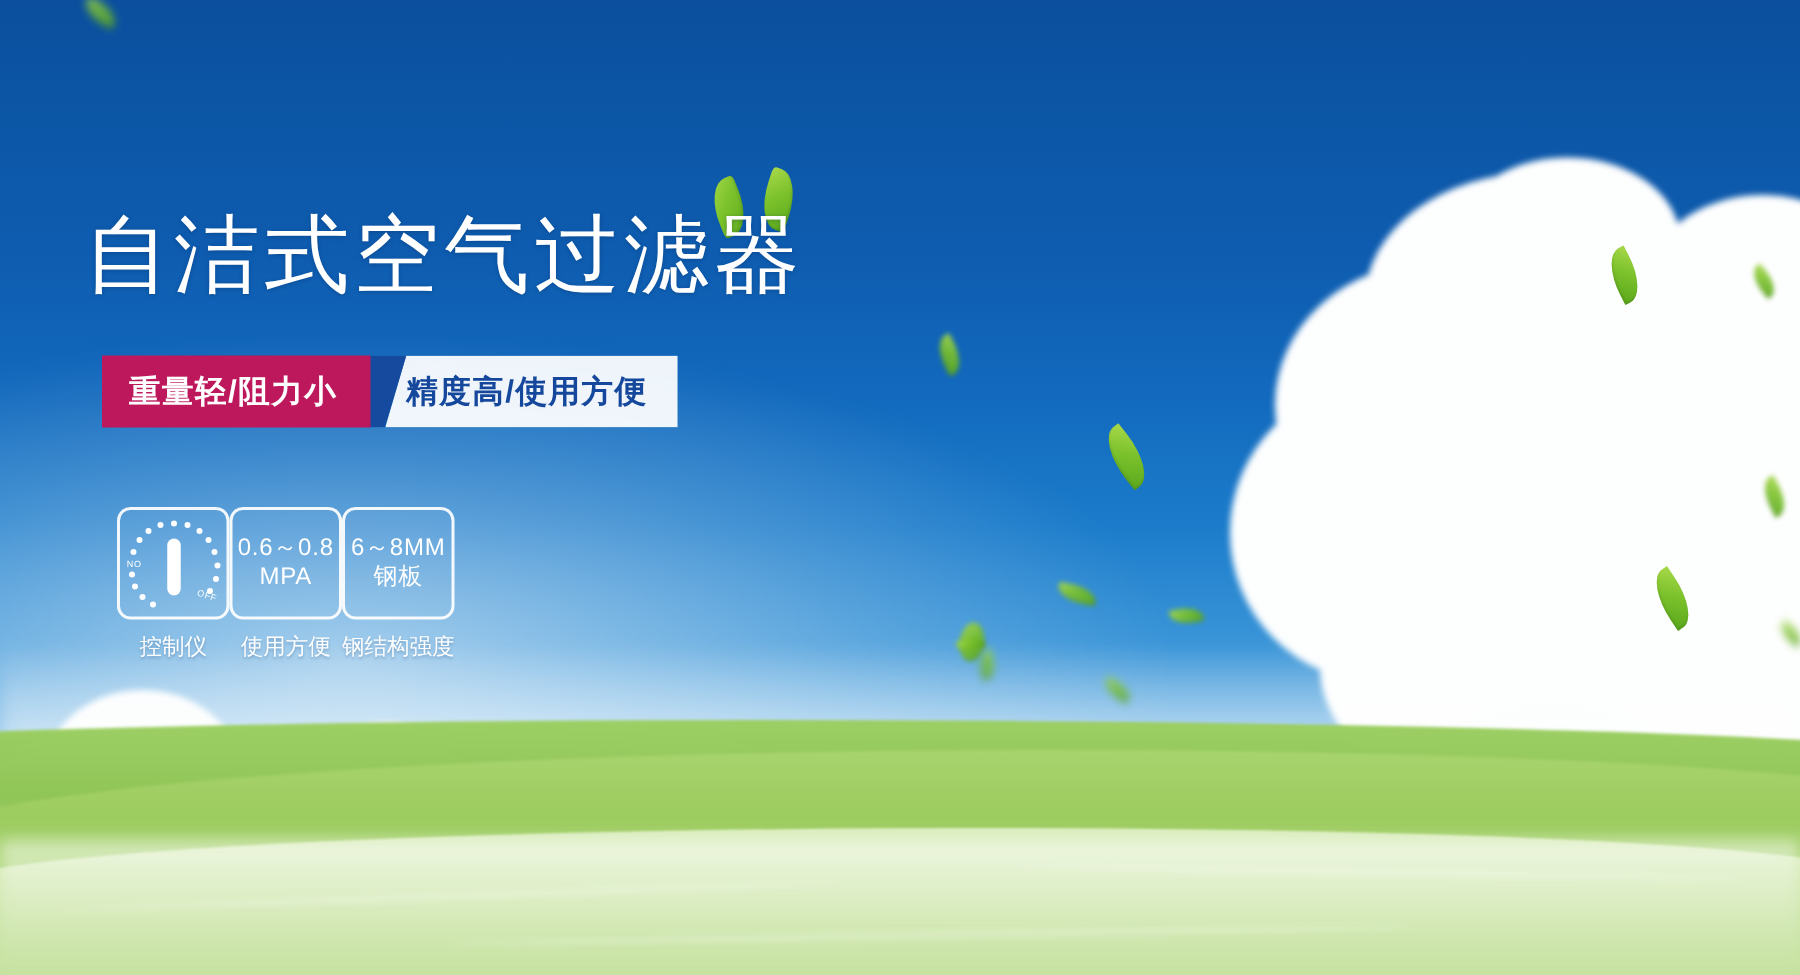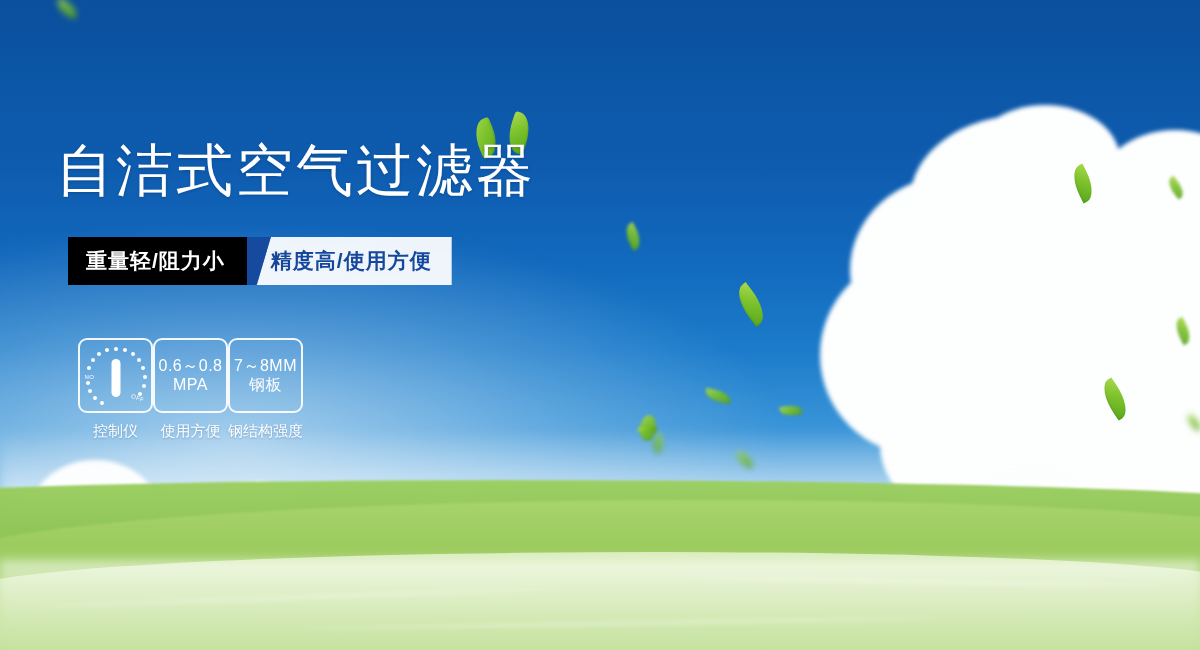--- a/index.html
+++ b/index.html
@@ -99,21 +99,21 @@
     position:absolute;left:56px;top:142px;
     font-size:57px;line-height:1;color:#ffffff;
     font-weight:300;letter-spacing:3px;
     text-shadow:0 1px 3px rgba(0,30,70,.28);
     white-space:nowrap;
   }
 
   
   .subbar{position:absolute;left:68px;top:237px;height:48px;display:flex;align-items:stretch;}
   .sub-left{
-    background:#000000;color:#fff;font-size:21px;font-weight:700;
+    background:#be185d;color:#fff;font-size:21px;font-weight:700;
     display:flex;align-items:center;padding:0 22px 0 18px;letter-spacing:1px;
     position:relative;z-index:2;
   }
   .sub-skew{
     width:26px;background:#154a9e;position:relative;z-index:1;
     clip-path:polygon(0 0, 100% 0, 45% 100%, 0 100%);
     margin-left:-2px;
   }
   .sub-right{
     background:rgba(255,255,255,.93);color:#15489c;font-size:21px;font-weight:700;
@@ -308,21 +308,21 @@
       <div class="fbox">
         <div class="ftext">0.6～0.8</div>
         <div class="ftext">MPA</div>
       </div>
       <div class="flabel">使用方便</div>
     </div>
 
 
     <div class="feature">
       <div class="fbox">
-        <div class="ftext">7～8MM</div>
+        <div class="ftext">6～8MM</div>
         <div class="ftext">钢板</div>
       </div>
       <div class="flabel">钢结构强度</div>
     </div>
 
 
   </div>
 </div>
 
 </body></html>

